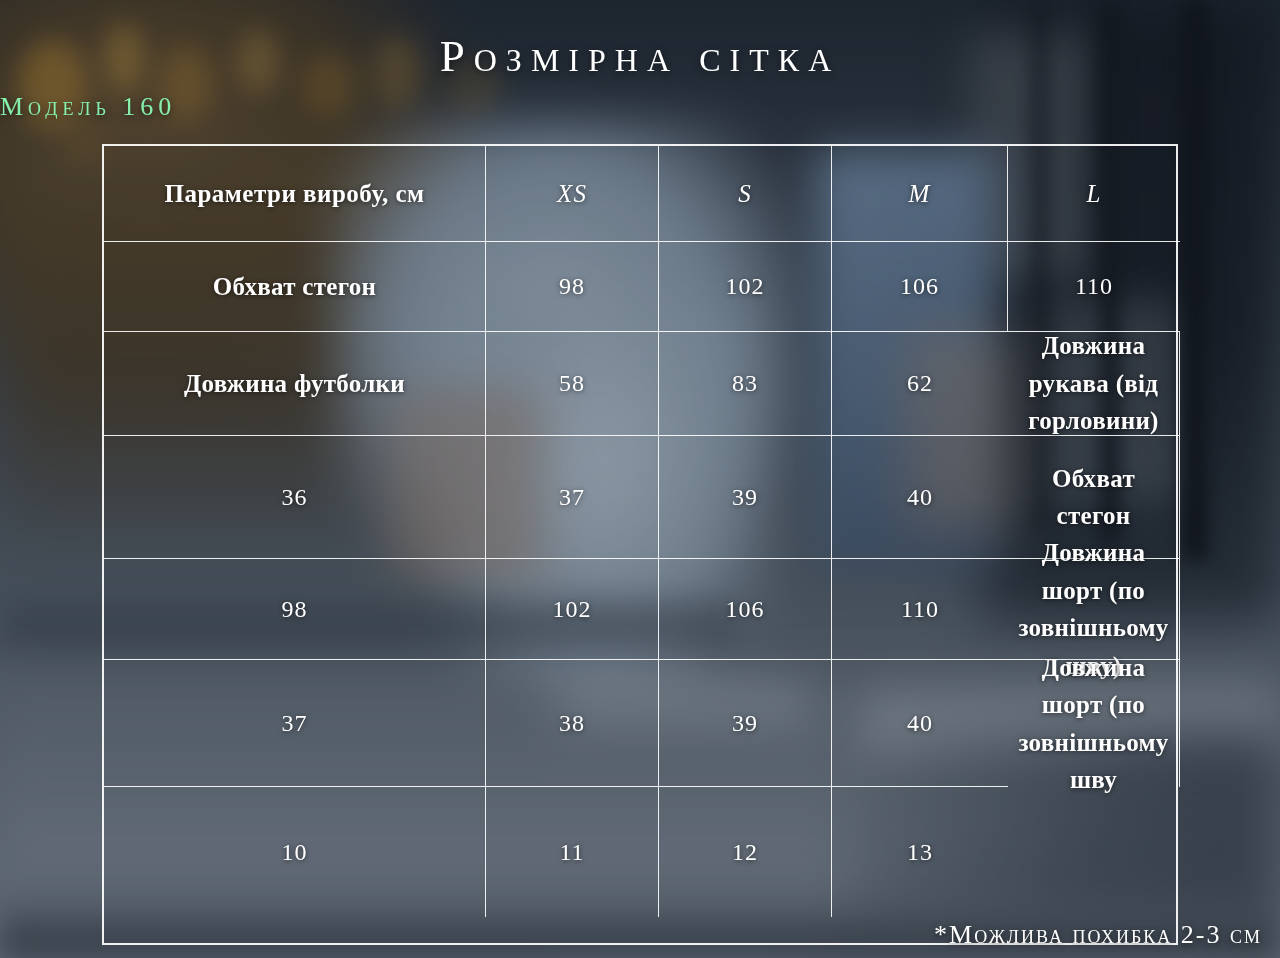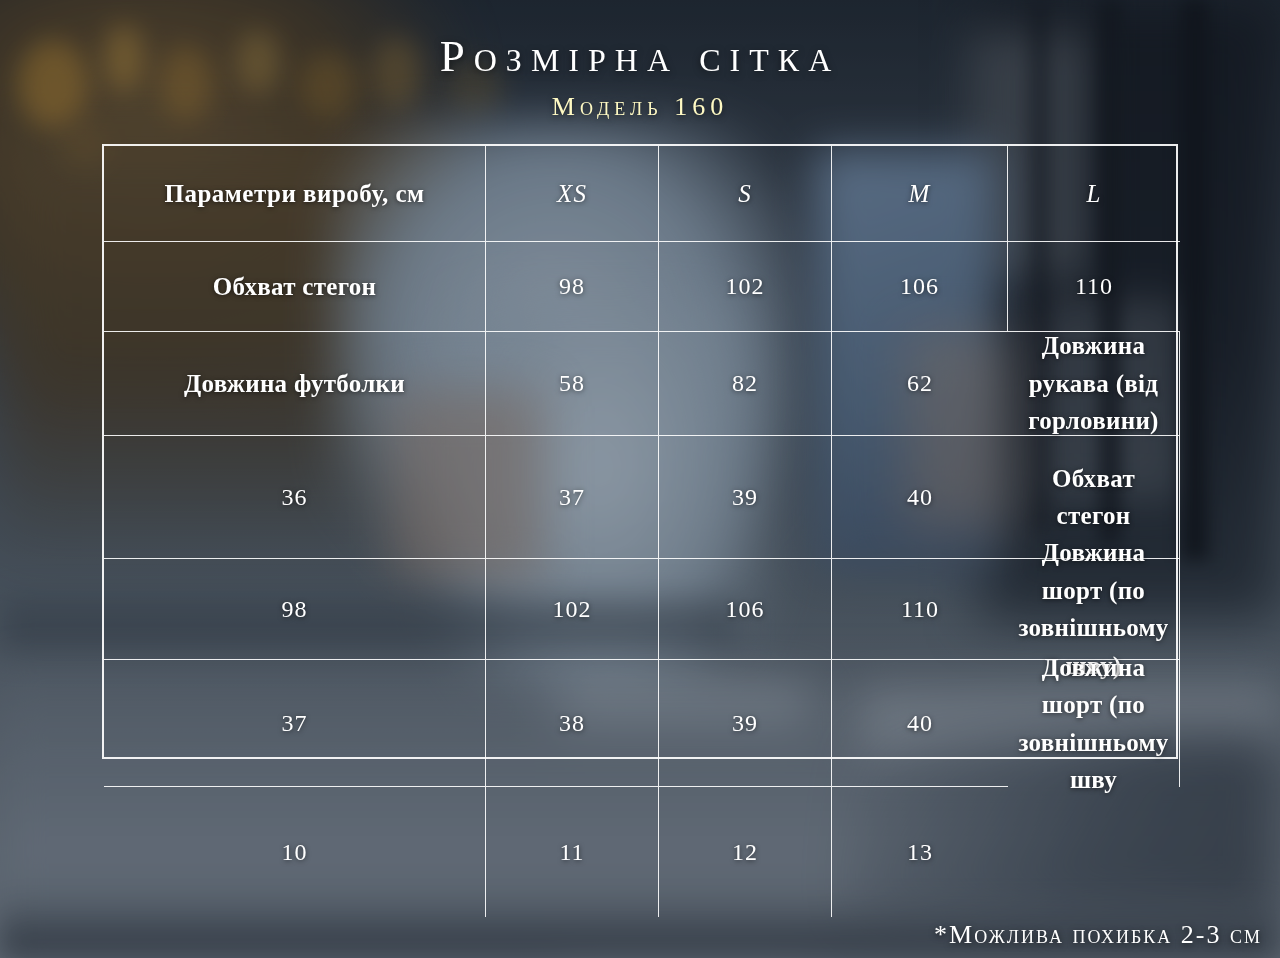--- a/index.html
+++ b/index.html
@@ -59,28 +59,28 @@
   
   #content{position:relative;z-index:2;width:1280px;height:958px;border-radius:19px;}
 
   #title{
     position:absolute;left:0;right:0;top:30px;text-align:center;
     color:#ffffff;font-size:45px;letter-spacing:9px;
     font-variant:small-caps;font-weight:400;
     text-shadow:0 2px 7px rgba(0,0,0,.55);
   }
   #subtitle{
-    position:absolute;left:0;right:0;top:92px;text-align:center;
-    color:#fef9c3;font-size:26px;letter-spacing:5px;
+    position:absolute;left:0;right:0;top:92px;text-align:left;
+    color:#86efac;font-size:26px;letter-spacing:5px;
     font-variant:small-caps;font-weight:400;
     text-shadow:0 2px 6px rgba(0,0,0,.55);
   }
 
   #grid{
-    position:absolute;left:102px;top:144px;width:1076px;height:615px;
+    position:absolute;left:102px;top:144px;width:1076px;height:801px;
     border:2px solid rgba(255,255,255,.92);
     box-sizing:border-box;
     display:grid;
     grid-template-columns:382px 173px 173px 176px 172px;
     grid-template-rows:96px 90px 104px 123px 101px 127px 130px;
   }
   .cell{
     box-sizing:border-box;
     border-right:1.5px solid rgba(255,255,255,.90);
     border-bottom:1.5px solid rgba(255,255,255,.90);
@@ -156,21 +156,21 @@
     <div class="cell hdr-size lastcol">L</div>
 
     <div class="cell rowlabel">Обхват стегон</div>
     <div class="cell val">98</div>
     <div class="cell val">102</div>
     <div class="cell val">106</div>
     <div class="cell val lastcol">110</div>
 
     <div class="cell rowlabel">Довжина футболки</div>
     <div class="cell val">58</div>
-    <div class="cell val">82</div>
+    <div class="cell val">83</div>
     <div class="cell val lastcol">62</div>
 
     <div class="cell rowlabel">Довжина рукава (від горловини)</div>
     <div class="cell val">36</div>
     <div class="cell val">37</div>
     <div class="cell val">39</div>
     <div class="cell val lastcol">40</div>
 
     <div class="cell rowlabel">Обхват стегон</div>
     <div class="cell val">98</div>

